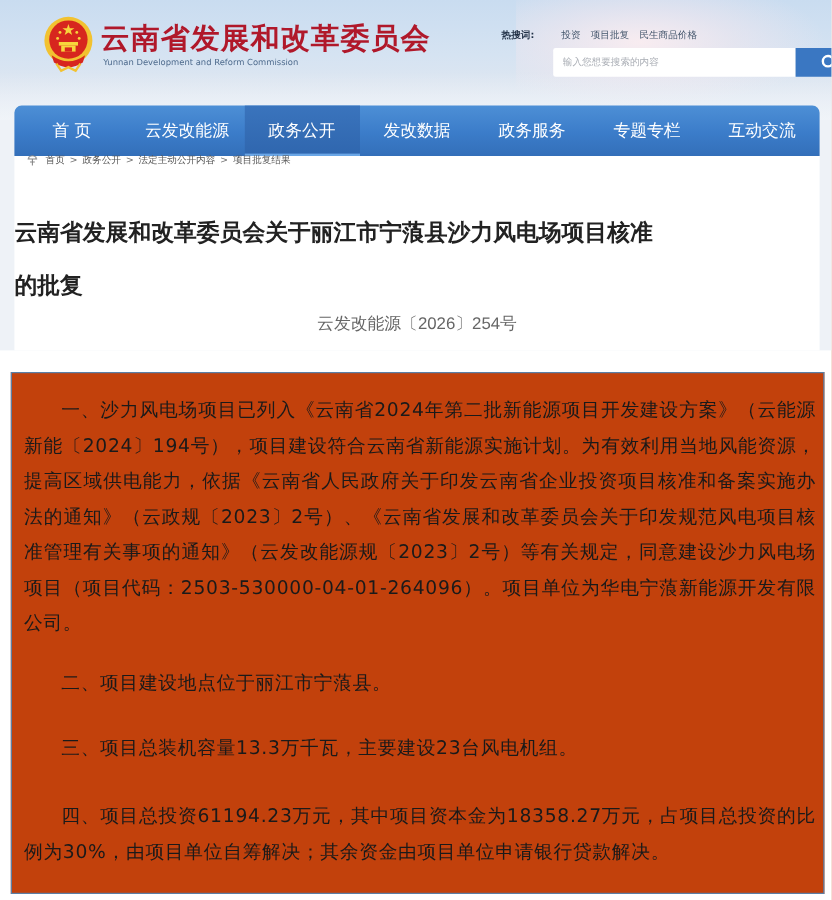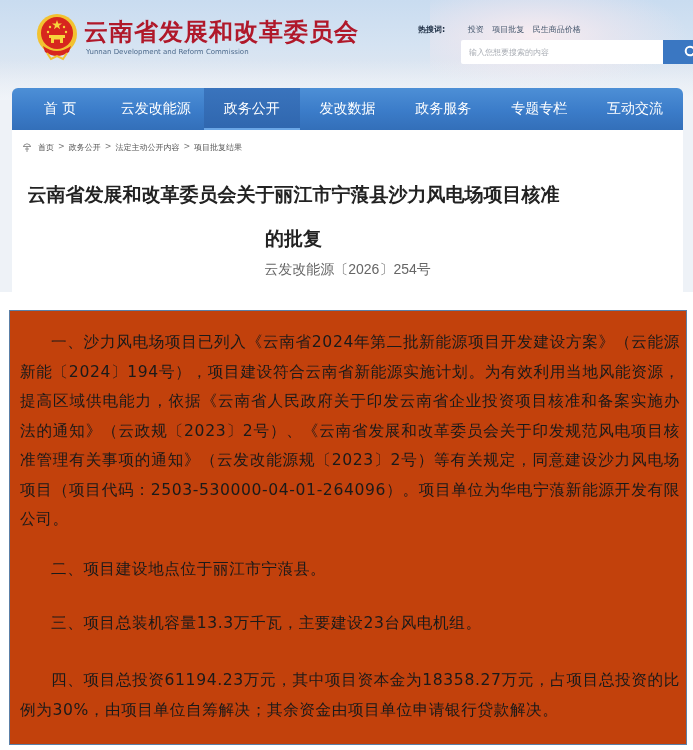--- a/index.html
+++ b/index.html
@@ -74,29 +74,29 @@
   }
   .nav-item.active::after {
     content: ""; position: absolute; left: 0; right: 0; bottom: 0; height: 2px; background: #6aa6e6;
   }
 
   .panel {
     position: absolute; left: 12px; top: 130px; width: 671px; height: 162px;
     background: #ffffff;
   }
   .crumbs {
-    position: absolute; left: 22px; top: 142px; font-size: 8px; color: #555;
-    display: flex; align-items: flex-start; white-space: nowrap; z-index: 3;
+    position: absolute; left: 22px; top: 128px; font-size: 8px; color: #555;
+    display: flex; align-items: center; white-space: nowrap; z-index: 3;
   }
   .crumbs .home-icon { width: 10px; height: 11px; margin-right: 6px; }
   .crumbs .lnk { color: #555; cursor: pointer; }
   .crumbs .sep { margin: 0 4px; color: #777; }
 
   .doc-title {
-    position: absolute; left: 12px; top: 172px; width: 563px; text-align: center;
+    position: absolute; left: 12px; top: 172px; width: 563px; text-align: left;
     font-size: 19px; font-weight: bold; color: #222; line-height: 44px; z-index: 3;
   }
   .doc-number {
     position: absolute; left: 12px; top: 261px; width: 671px; text-align: center;
     font-family: Liberation Sans, sans-serif;
     font-size: 14px; color: #666; z-index: 3;
   }
 
   
   .body-box {

